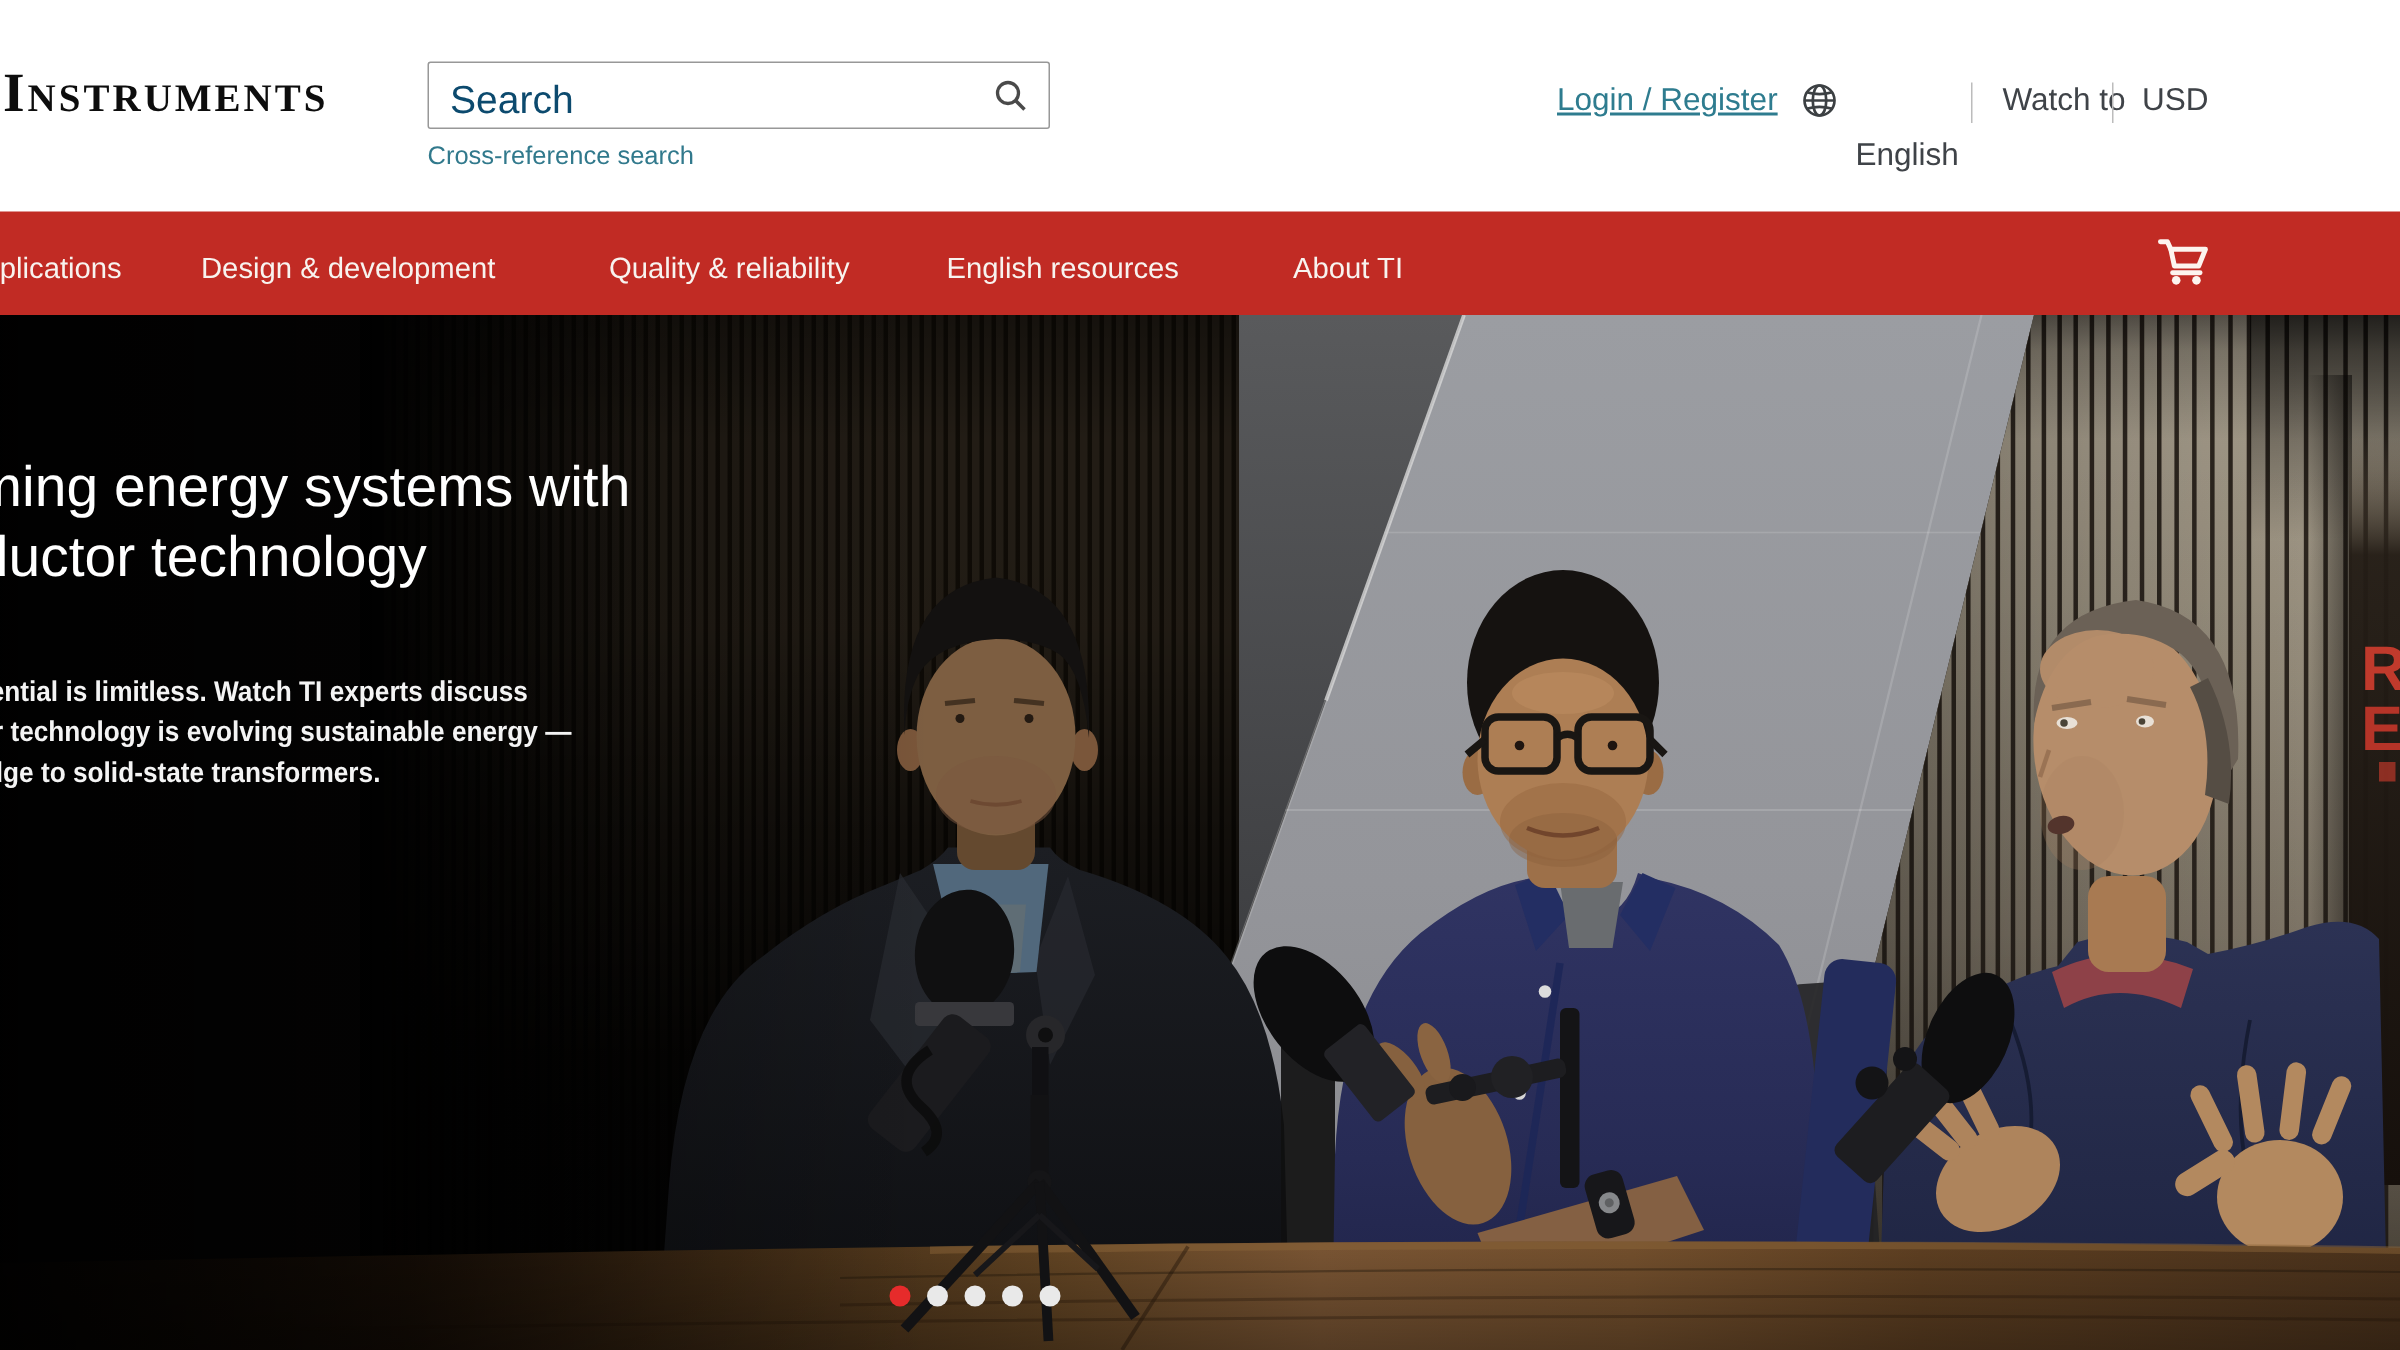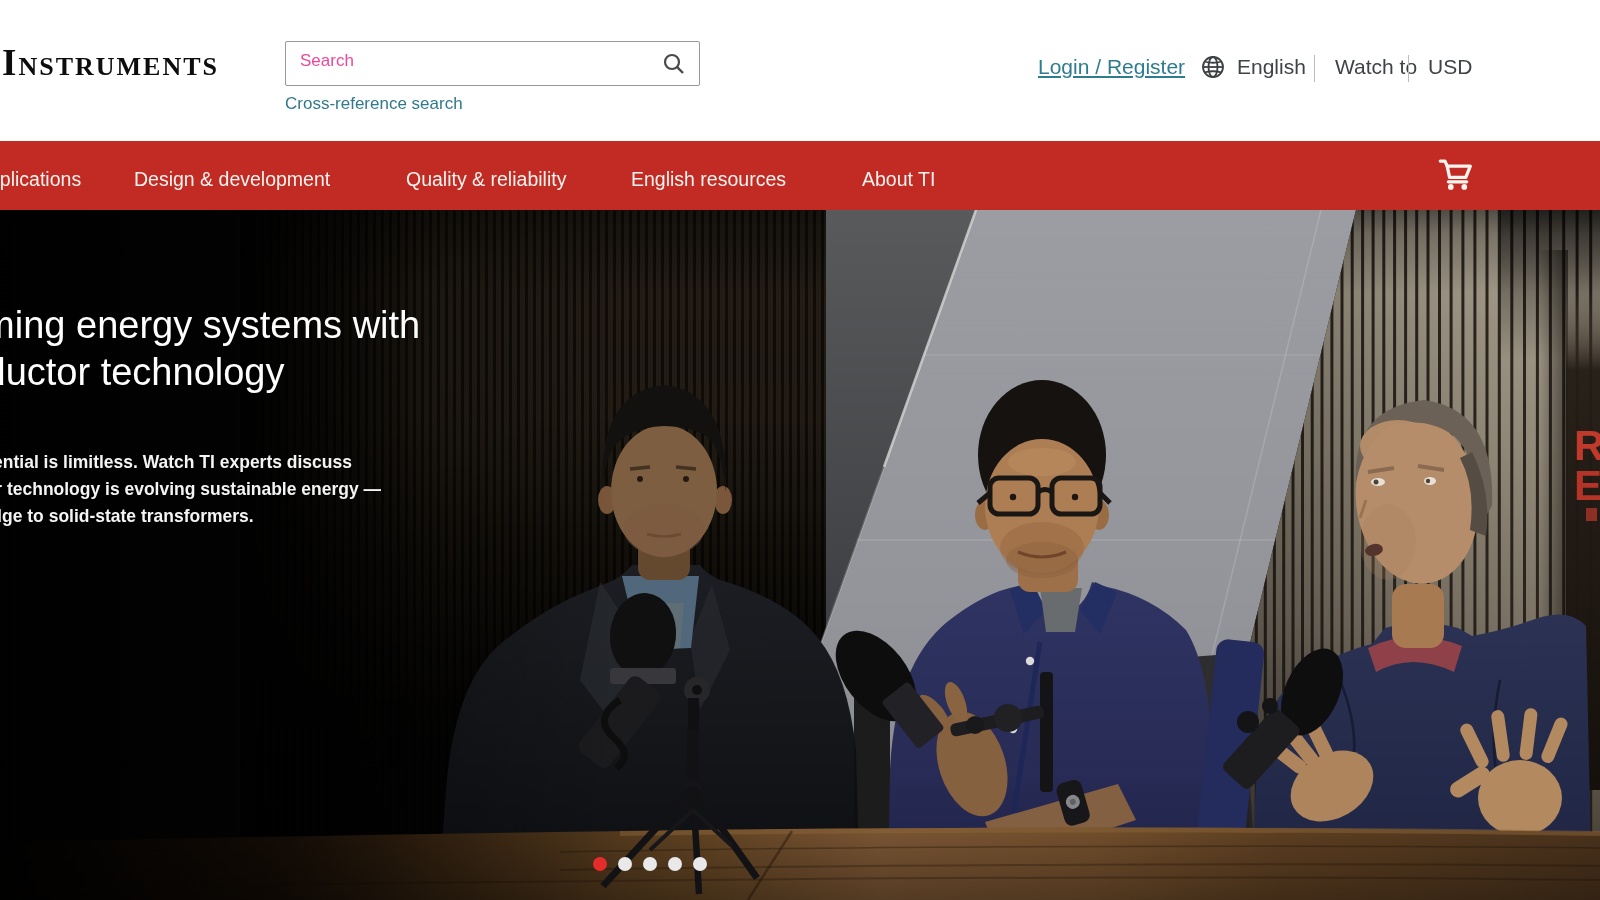--- a/index.html
+++ b/index.html
@@ -2,25 +2,25 @@
 <html><head>
 <meta charset="utf-8">
 <style>
   html,body{margin:0;padding:0;}
   body{width:1600px;height:900px;overflow:hidden;font-family:"Liberation Sans",sans-serif;background:#fff;position:relative;}
   .abs{position:absolute;}
   
   #header{position:absolute;left:0;top:0;width:1468px;height:141px;background:#fff;}
   #logo{position:absolute;left:2px;top:41px;font-family:"Liberation Serif",serif;font-weight:700;font-variant:small-caps;font-size:37px;color:#0d0d0d;letter-spacing:2px;}
   #searchbox{position:absolute;left:285px;top:41px;width:413px;height:43px;border:1px solid #989898;border-radius:2px;background:#fff;}
-  #searchtxt{position:absolute;left:14px;top:9px;font-size:17px;color:#ec4899;text-align:right;}
+  #searchtxt{position:absolute;left:14px;top:9px;font-size:26px;color:#0c4a6e;text-align:right;}
   #crossref{position:absolute;left:285px;top:94px;font-size:17px;color:#31798c;}
   .hrow{position:absolute;top:55px;font-size:21px;color:#3f4348;white-space:nowrap;}
   #login{left:1038px;color:#2e7c8f;text-decoration:underline;}
-  #english{left:1237px;}
+  #english{left:1237px;margin-top:37px;}
   #shipto{left:1335px;}
   #usd{left:1428px;}
   .vsep{position:absolute;top:55px;width:1px;height:27px;background:#bcbcbc;}
   
   #nav{position:absolute;left:0;top:141px;width:1600px;height:69px;background:#c12b24;}
   .navitem{position:absolute;top:27px;font-size:19.5px;color:#f8f3ef;white-space:nowrap;}
   
   #hero{position:absolute;left:0;top:210px;width:1600px;height:690px;background:#000;overflow:hidden;}
   #headline{position:absolute;left:-157px;top:92px;font-size:38px;line-height:47px;color:#fff;white-space:nowrap;}
   .bodyline{position:absolute;font-size:19px;font-weight:700;color:#f4f4f4;white-space:nowrap;transform:scaleX(0.92);transform-origin:0 0;}

